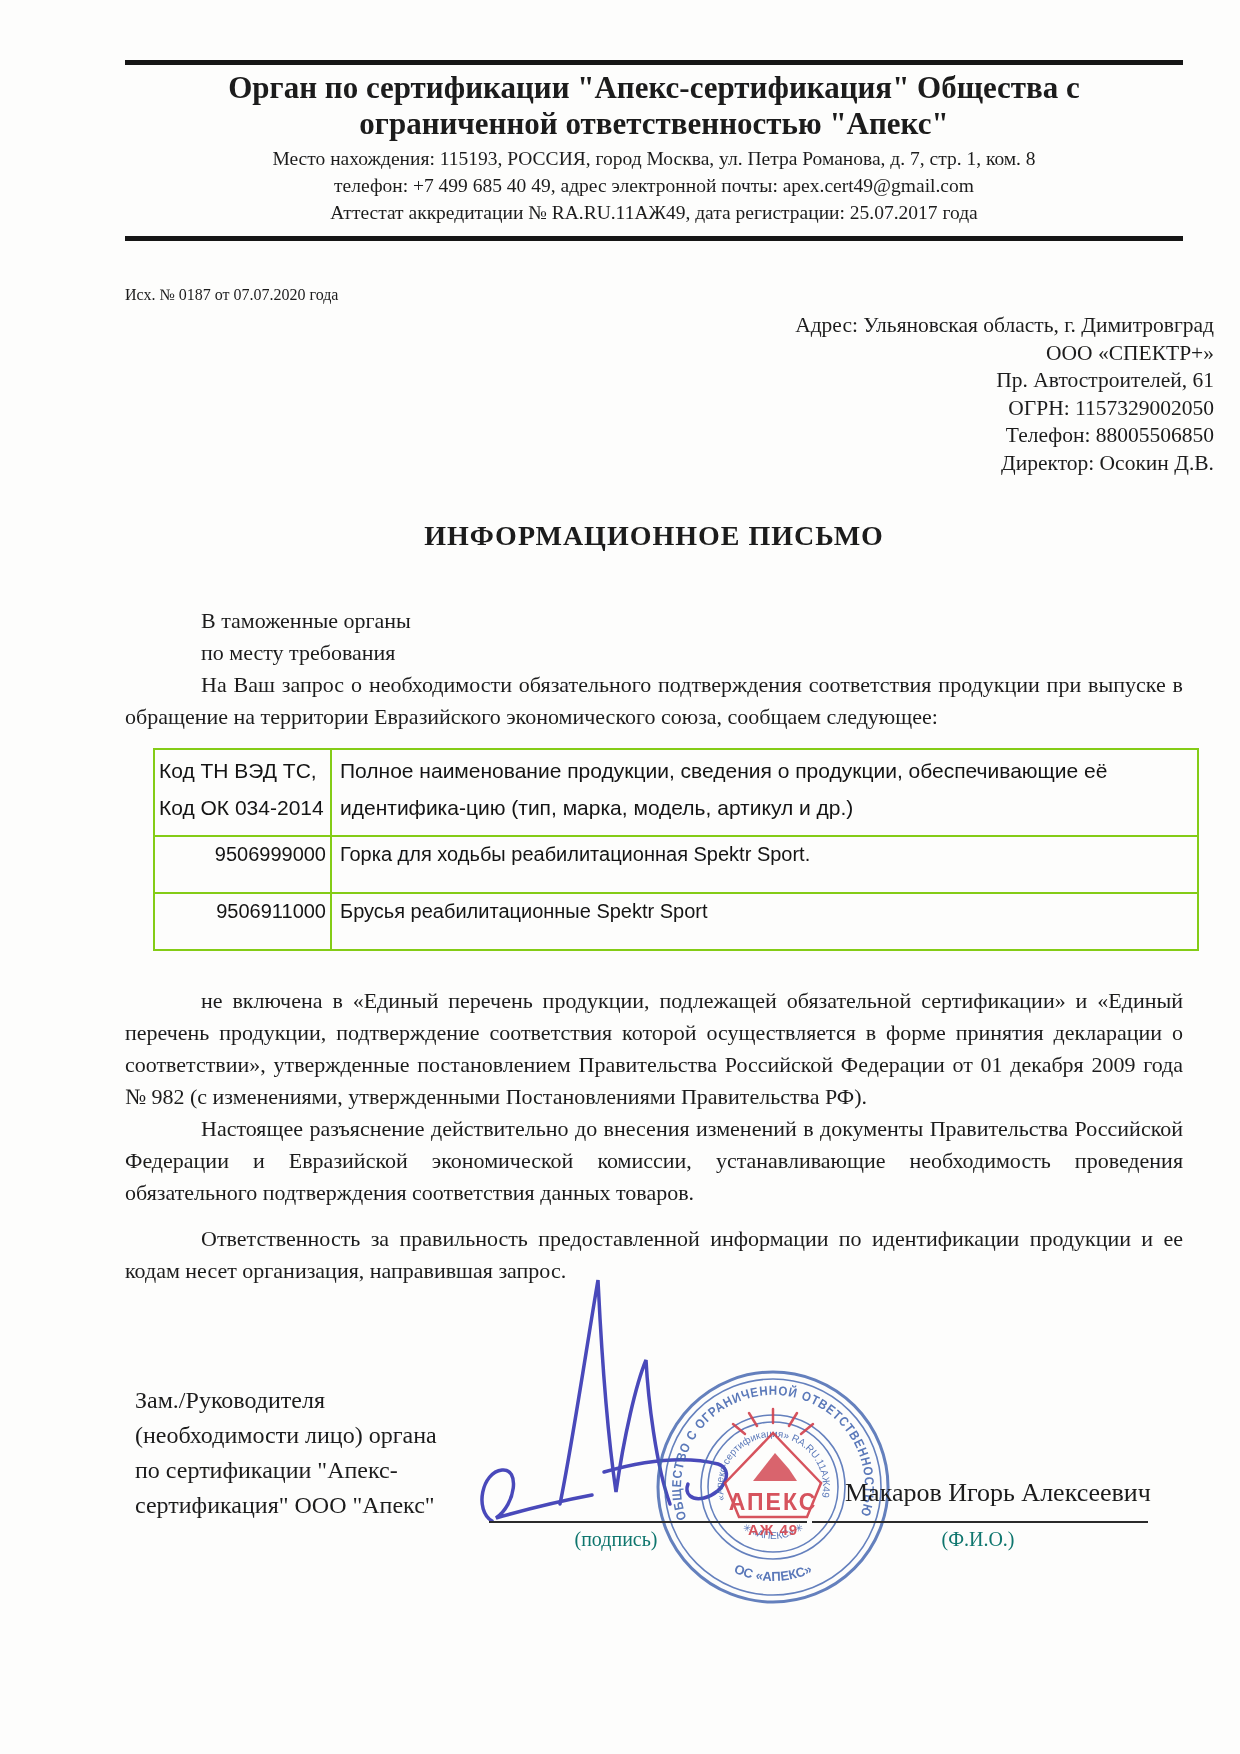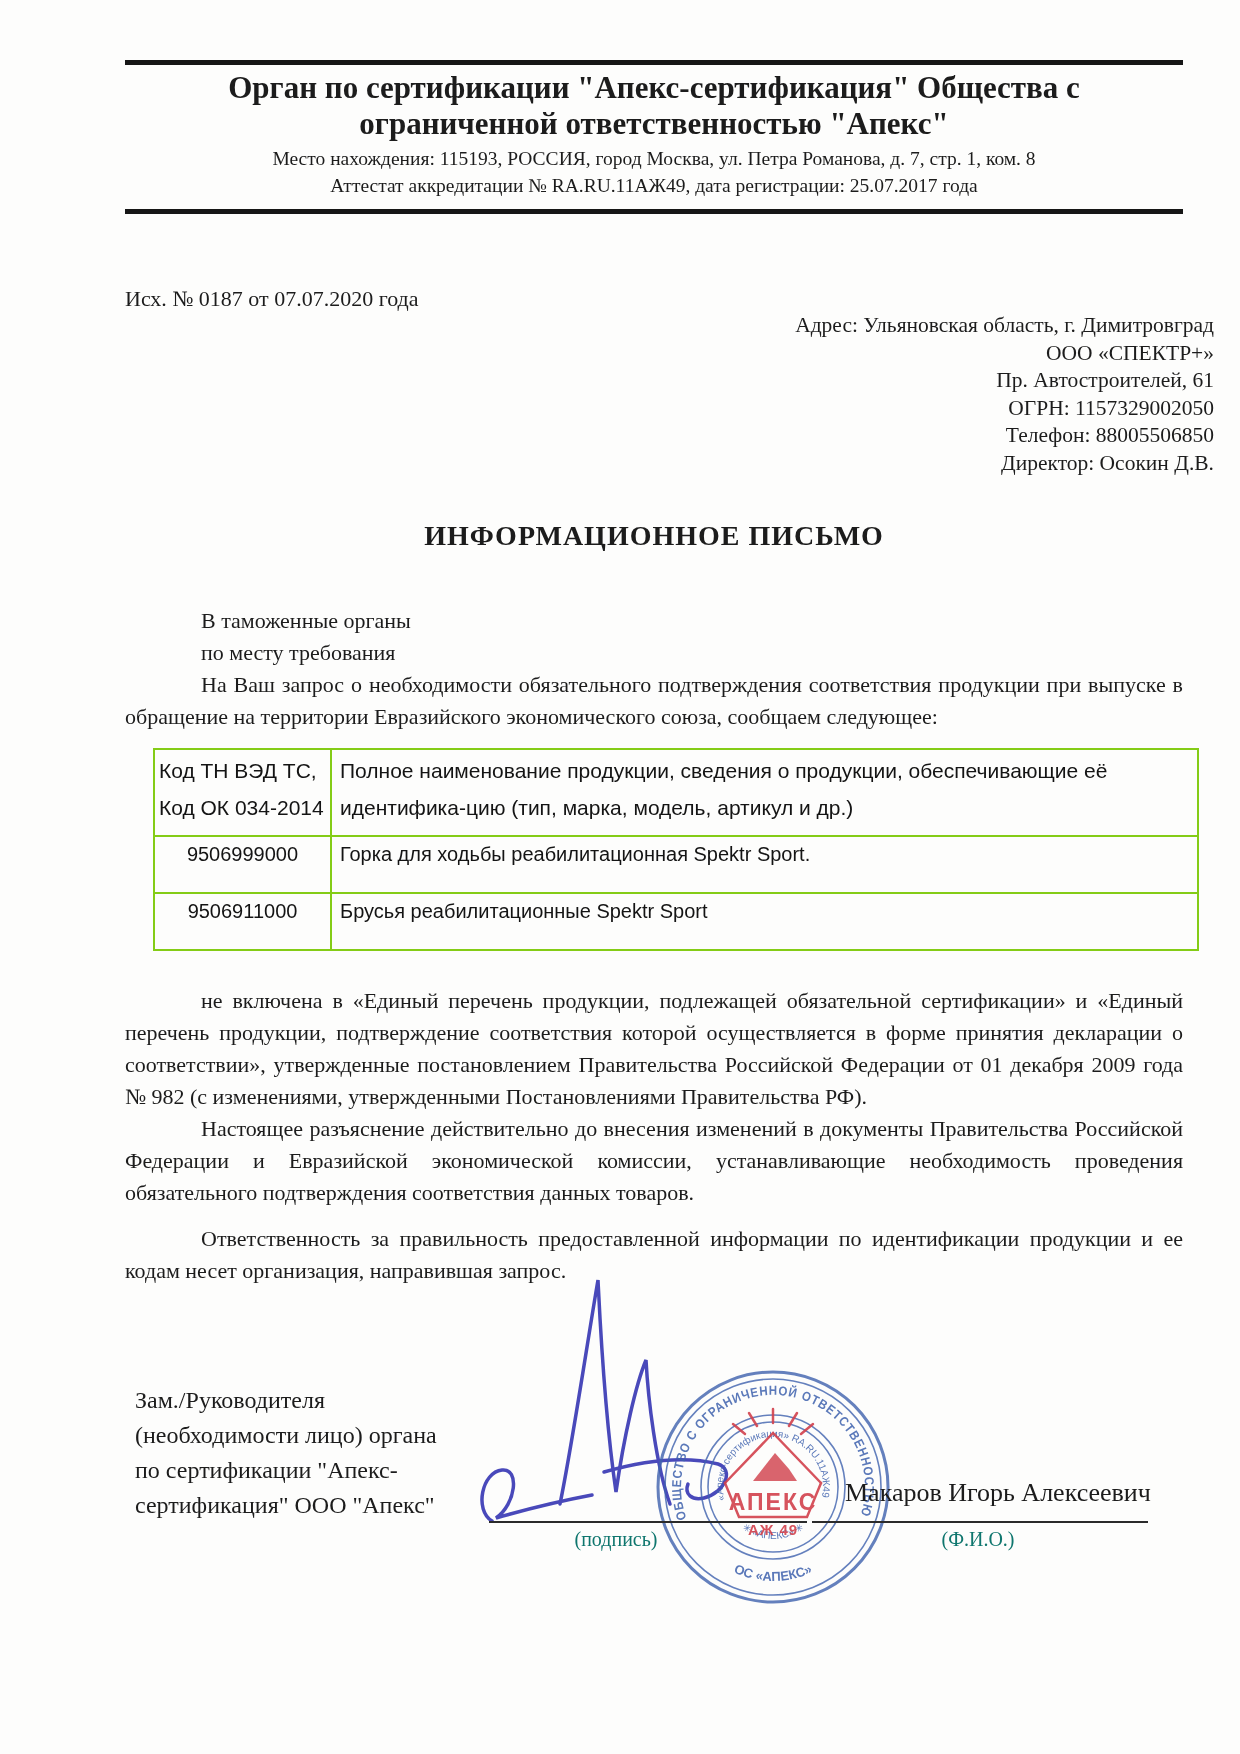--- a/index.html
+++ b/index.html
@@ -17,21 +17,21 @@
   .letterhead{
     position:absolute;left:125px;top:60px;width:1058px;
     border-top:5px solid #161616;
     border-bottom:5px solid #161616;
     padding:5px 0 10px 0;
     text-align:center;
   }
   .lh-title{font-size:31px;font-weight:bold;line-height:36px;}
   .lh-info{font-size:19.5px;line-height:27px;margin-top:3px;}
   
-  .ref-line{position:absolute;left:125px;top:286px;font-size:22px;}
+  .ref-line{position:absolute;left:125px;top:286px;font-size:16px;}
   .recipient{
     position:absolute;right:58px;top:312px;
     text-align:right;font-size:21.5px;line-height:27.5px;
   }
   
   .doc-title{
     position:absolute;left:125px;top:520px;width:1058px;
     text-align:center;font-size:28px;font-weight:bold;letter-spacing:1px;
   }
   
@@ -47,21 +47,21 @@
     border-collapse:collapse;table-layout:fixed;width:1024px;
     font-family:"Liberation Sans", sans-serif;
     color:#141414;
   }
   .product-table td{border:2px solid #84cc16;vertical-align:top;overflow:hidden;}
   .col-code{width:169px;}
   .col-name{width:855px;}
   .th-cell{height:83px;font-size:21px;line-height:37px;padding:2px 2px 0 4px;}
   .th-cell.name{padding-left:8px;}
   .row-cell{height:49px;font-size:20px;padding:6px 4px 0 4px;}
-  .row-cell.code{text-align:center;}
+  .row-cell.code{text-align:right;}
   .row-cell.name{padding-left:8px;}
   
   .body-paragraphs{
     position:absolute;left:125px;top:985px;width:1058px;
     font-size:22px;line-height:32px;text-align:justify;
   }
   .body-paragraphs p{margin:0;text-indent:76px;}
   .body-paragraphs p.spaced{margin-top:14px;}
   
   .signer-position{
@@ -84,20 +84,21 @@
 
 <div class="page">
 
   <div class="letterhead">
     <div class="lh-title">
       <div>Орган по сертификации "Апекс-сертификация" Общества с</div>
       <div>ограниченной ответственностью "Апекс"</div>
     </div>
     <div class="lh-info">
       <div>Место нахождения: 115193, РОССИЯ, город Москва, ул. Петра Романова, д. 7, стр. 1, ком. 8</div>
+      <div>телефон: +7 499 685 40 49, адрес электронной почты: apex.cert49@gmail.com</div>
       <div>Аттестат аккредитации № RA.RU.11АЖ49, дата регистрации: 25.07.2017 года</div>
     </div>
   </div>
 
   <div class="ref-line">Исх. № 0187 от 07.07.2020 года</div>
 
   <div class="recipient">
     <div>Адрес: Ульяновская область, г. Димитровград</div>
     <div>ООО «СПЕКТР+»</div>
     <div>Пр. Автостроителей, 61</div>

